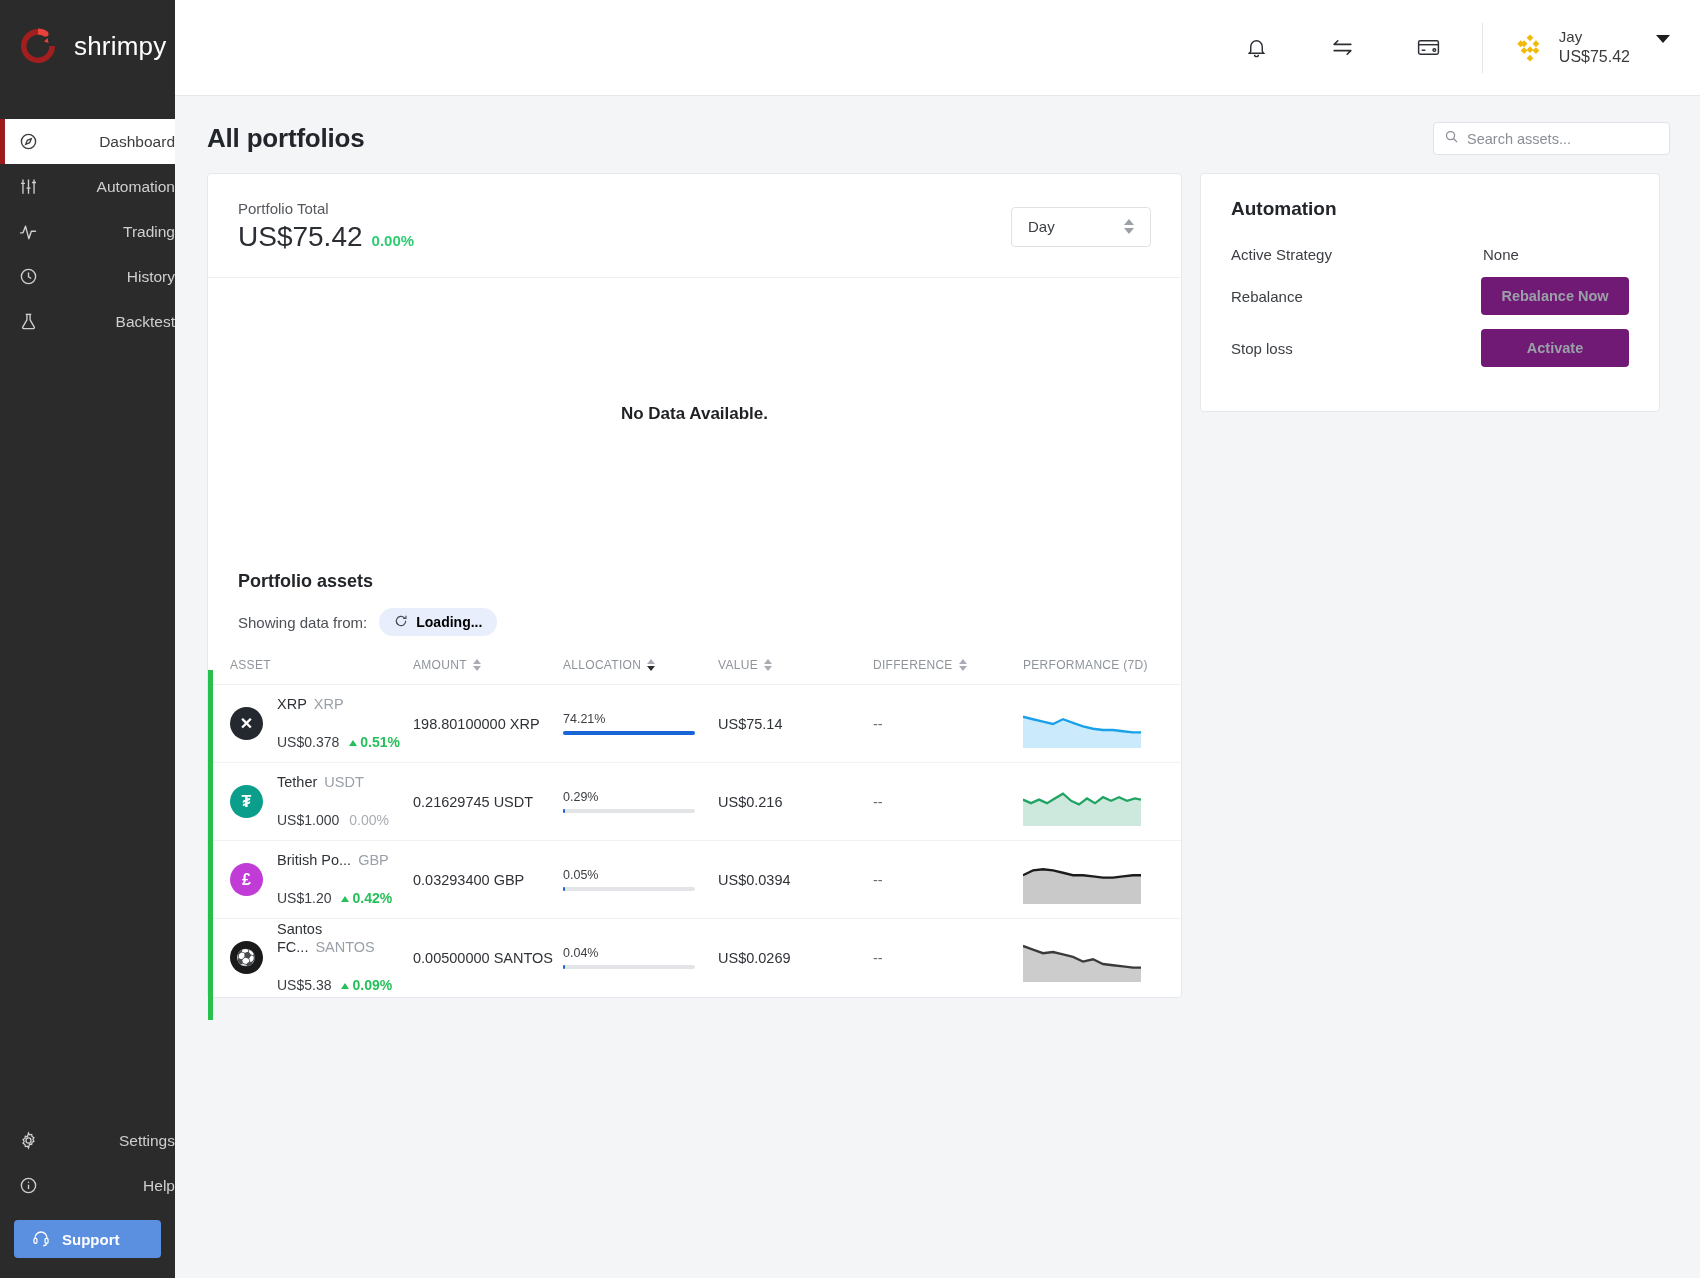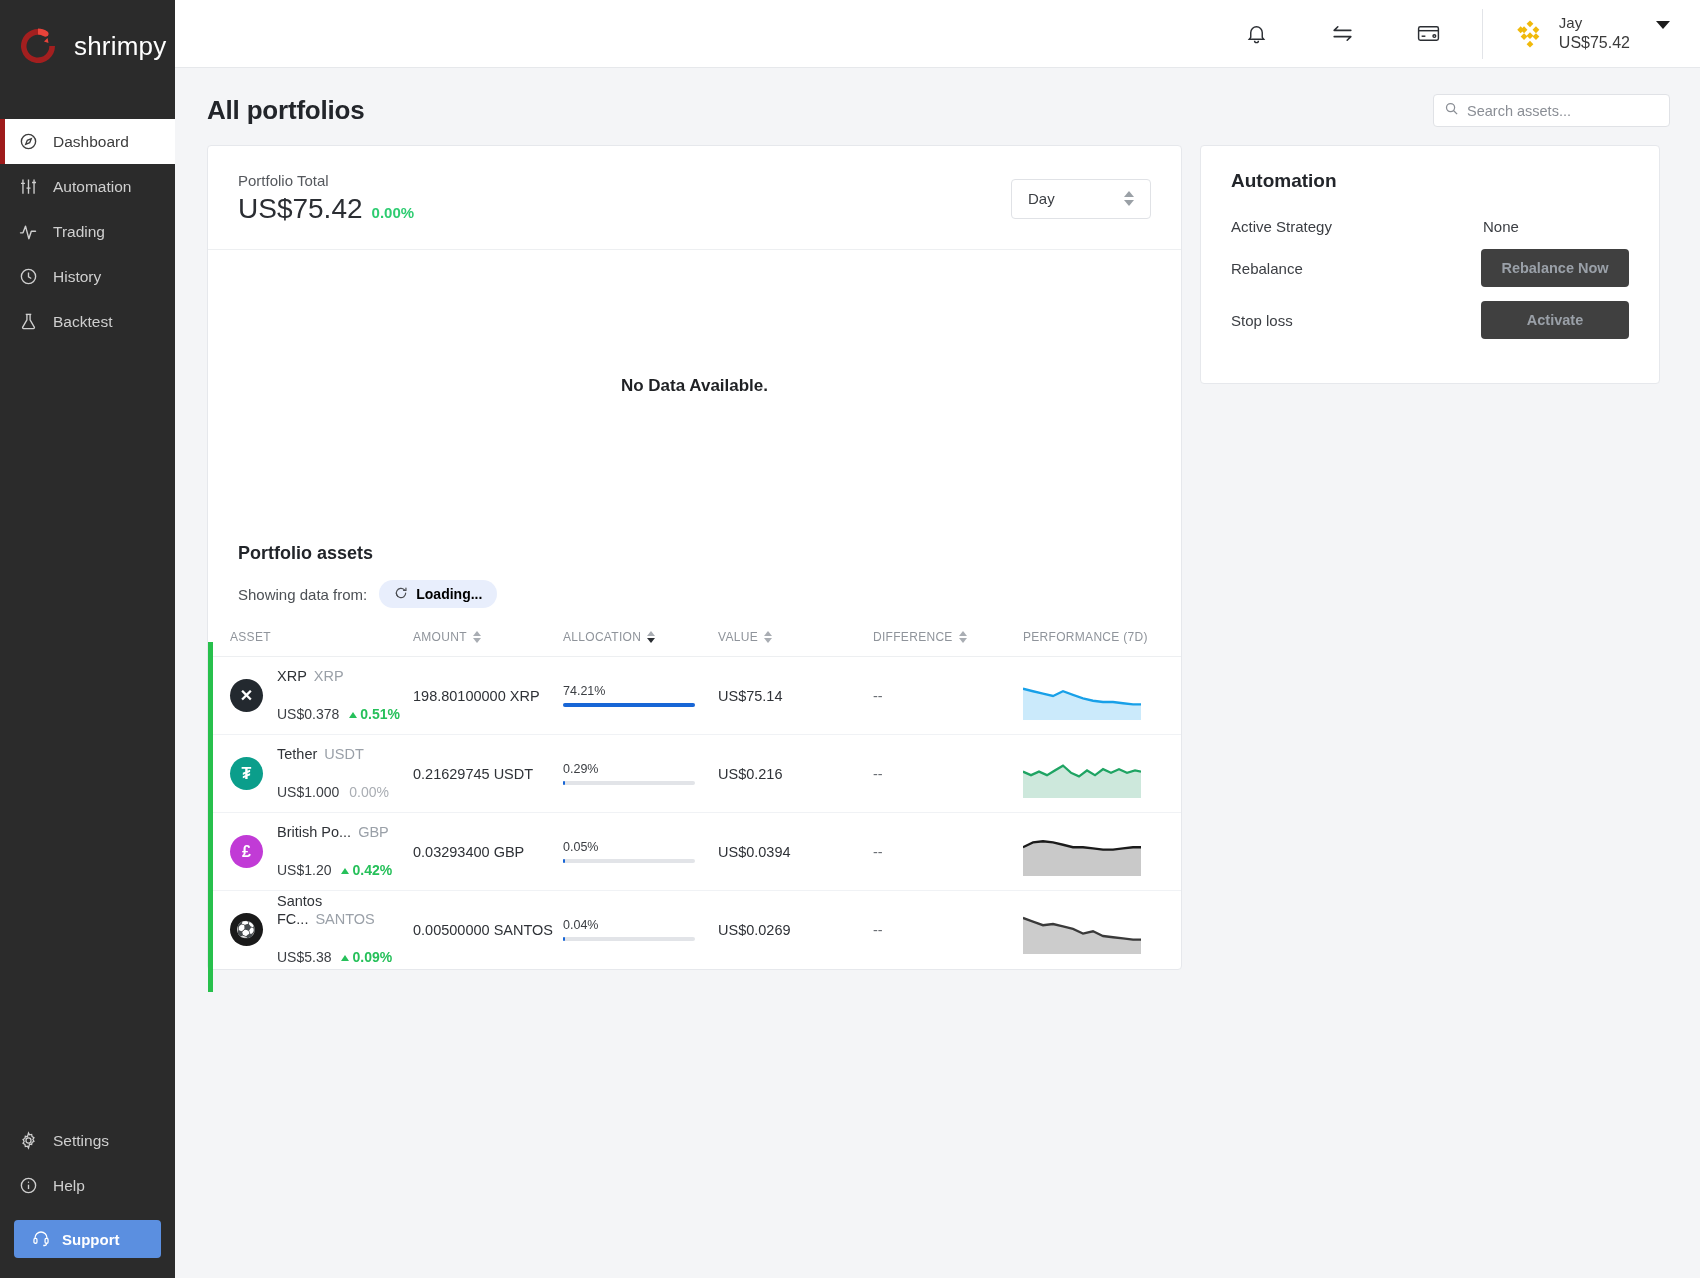--- a/index.html
+++ b/index.html
@@ -20,39 +20,40 @@
   }
   .brand { height: 92px; display: flex; align-items: center; padding-left: 14px; gap: 12px; }
   .brand-mark { width: 48px; height: 48px; position: relative; }
   .brand-text { font-size: 26px; color: #fff; font-weight: 400; letter-spacing: .2px; }
 
   .nav { margin-top: 27px; display: flex; flex-direction: column; }
   .nav-item {
     height: 45px; display: flex; align-items: center; gap: 14px;
     padding-left: 17px; font-size: 15.5px; color: #cfcfcf; cursor: pointer;
     position: relative;
+    justify-content: space-between;
   }
   .nav-item .ico { width: 22px; height: 22px; display: flex; align-items: center; justify-content: center; }
   .nav-item.active { background: #ffffff; color: #3d3d3d; }
   .nav-item.active::before {
     content: ""; position: absolute; left: 0; top: 0; bottom: 0; width: 5px; background: #9e1b1b;
   }
   .nav-item.active .ico svg { stroke: #3d3d3d; }
 
   .nav-bottom { position: absolute; bottom: 20px; left: 0; right: 0; }
   .support-btn {
     margin: 12px 14px 0 14px; height: 38px; background: #5b8fe0; border-radius: 4px;
     display: flex; align-items: center; gap: 12px; padding-left: 18px;
     color: #fff; font-size: 15px; font-weight: 600; cursor: pointer;
   }
 
   
   .main { flex: 1; height: 100%; display: flex; flex-direction: column; background: #f4f5f7; }
   .topbar {
-    height: 68px; background: #fff; border-bottom: 1px solid #e6e8eb;
+    height: 96px; background: #fff; border-bottom: 1px solid #e6e8eb;
     display: flex; align-items: center; justify-content: flex-end; padding-right: 30px; gap: 8px;
   }
   .top-ico { width: 78px; display: flex; align-items: center; justify-content: center; cursor: pointer; }
   .divider-v { width: 1px; height: 50px; background: #e2e4e8; margin: 0 22px 0 6px; }
   .acct { display: flex; align-items: center; gap: 12px; cursor: pointer; }
   .acct-badge { width: 34px; height: 34px; }
   .acct-text { display: flex; flex-direction: column; line-height: 1.25; }
   .acct-name { font-size: 15px; color: #3b3b3b; }
   .acct-bal { font-size: 16px; color: #3b3b3b; font-weight: 500; }
   .caret { width: 0; height: 0; border-left: 7px solid transparent; border-right: 7px solid transparent;
@@ -153,21 +154,21 @@
   .pf-row td.r { text-align: right; }
   .default-chip { background: #e0ebfb; color: #1866d6; border-radius: 12px; font-size: 13.5px;
                   font-weight: 600; padding: 4px 11px; margin-left: 12px; display: inline-block; }
 
   .auto-body { padding: 24px 30px 30px 30px; }
   .auto-title { font-size: 19px; font-weight: 700; color: #22252a; margin-bottom: 26px; }
   .auto-row { display: flex; align-items: center; justify-content: space-between; margin-bottom: 14px; }
   .auto-label { font-size: 15px; color: #3b3e43; }
   .auto-val { font-size: 15px; color: #3b3e43; width: 148px; text-align: left; padding-left: 2px;}
   .btn-disabled {
-    width: 148px; height: 38px; background: #404040; border: none; border-radius: 4px;
+    width: 148px; height: 38px; background: #701a75; border: none; border-radius: 4px;
     color: #9aa0a8; font-size: 14.5px; font-weight: 600; cursor: default;
     font-family: "Liberation Sans", sans-serif;
   }
 </style>
 </head>
 <body>
 
 <div class="app">
 
   <div class="sidebar">

